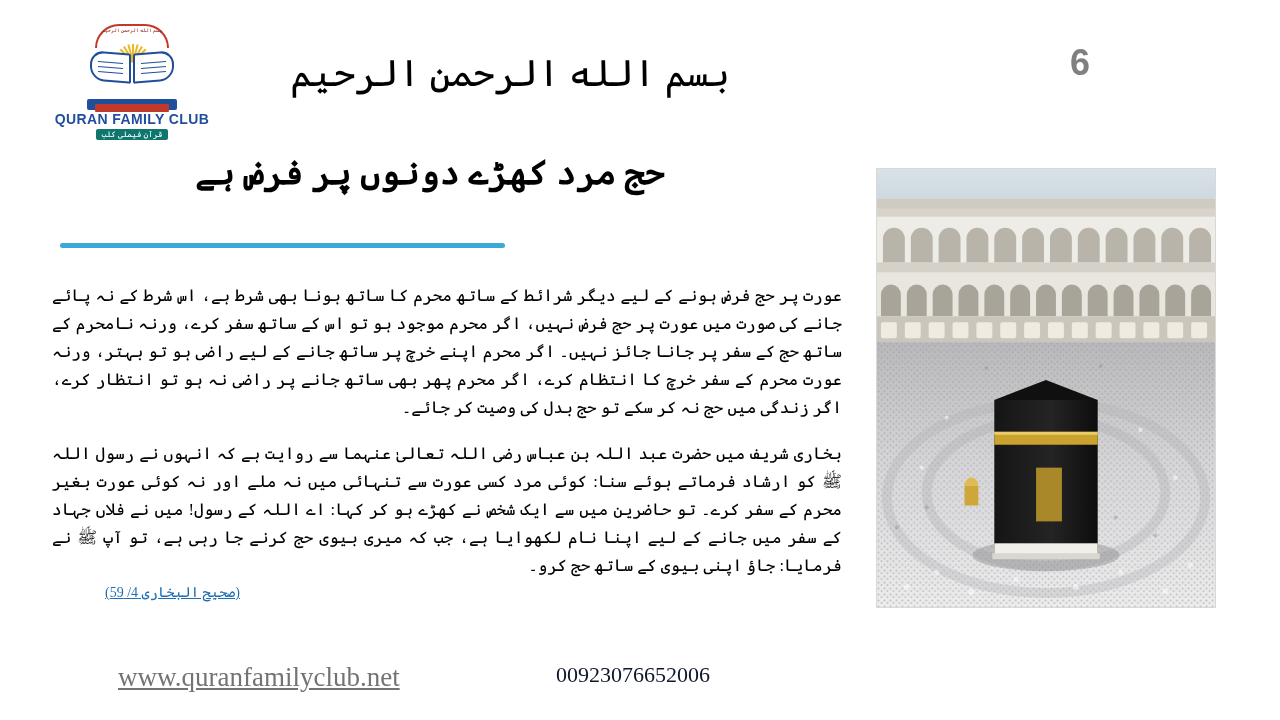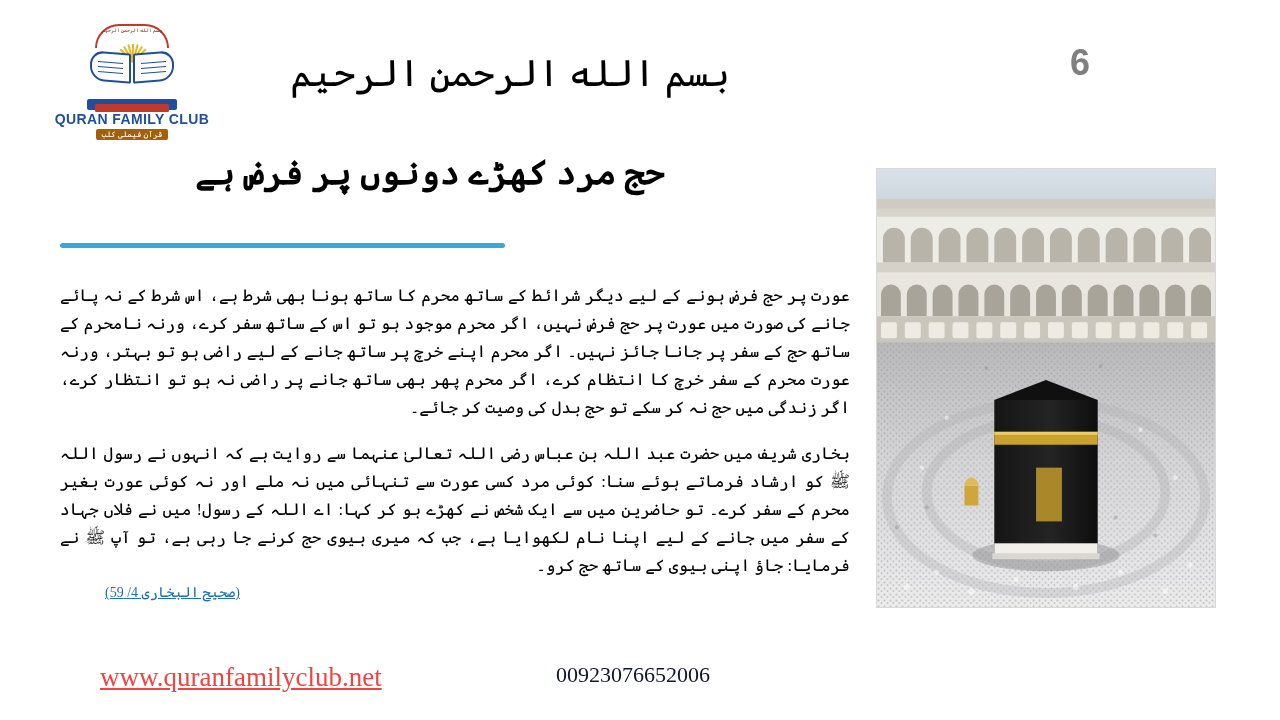--- a/index.html
+++ b/index.html
@@ -130,21 +130,21 @@
   .logo-name {
     margin-top: 1px;
     font-size: 14px;
     font-weight: bold;
     color: #1f4e9c;
     letter-spacing: .4px;
     white-space: nowrap;
   }
   .logo-sub {
     margin-top: 2px;
-    background: #a16207;
+    background: #0f766e;
     color: #ffffff;
     font-size: 8px;
     padding: 1px 6px;
     border-radius: 2px;
     white-space: nowrap;
   }
 
   
   .bismillah {
     position: absolute;
@@ -188,21 +188,21 @@
     top: 243px;
     width: 445px;
     height: 5px;
     background: #3aa8d8;
     border-radius: 3px;
   }
 
   
   .body-col {
     position: absolute;
-    left: 60px;
+    left: 52px;
     top: 282px;
     width: 790px;
     direction: rtl;
     text-align: justify;
     font-family: "Liberation Serif", serif;
     color: #000000;
   }
   .para {
     font-size: 16.5px;
     line-height: 28px;
@@ -230,25 +230,25 @@
     overflow: hidden;
     border: 1px solid #d8d8d8;
     box-sizing: border-box;
     background: #cfd8de;
   }
   .photo svg { display: block; width: 100%; height: 100%; }
 
   
   .website {
     position: absolute;
-    left: 100px;
+    left: 118px;
     top: 662px;
     font-family: "Liberation Serif", serif;
     font-size: 27px;
-    color: #ef4444;
+    color: #737373;
     text-decoration: underline;
     text-align: center;
   }
   .phone {
     position: absolute;
     left: 556px;
     top: 662px;
     font-family: "Liberation Serif", serif;
     font-size: 22px;
     color: #0f172a;

